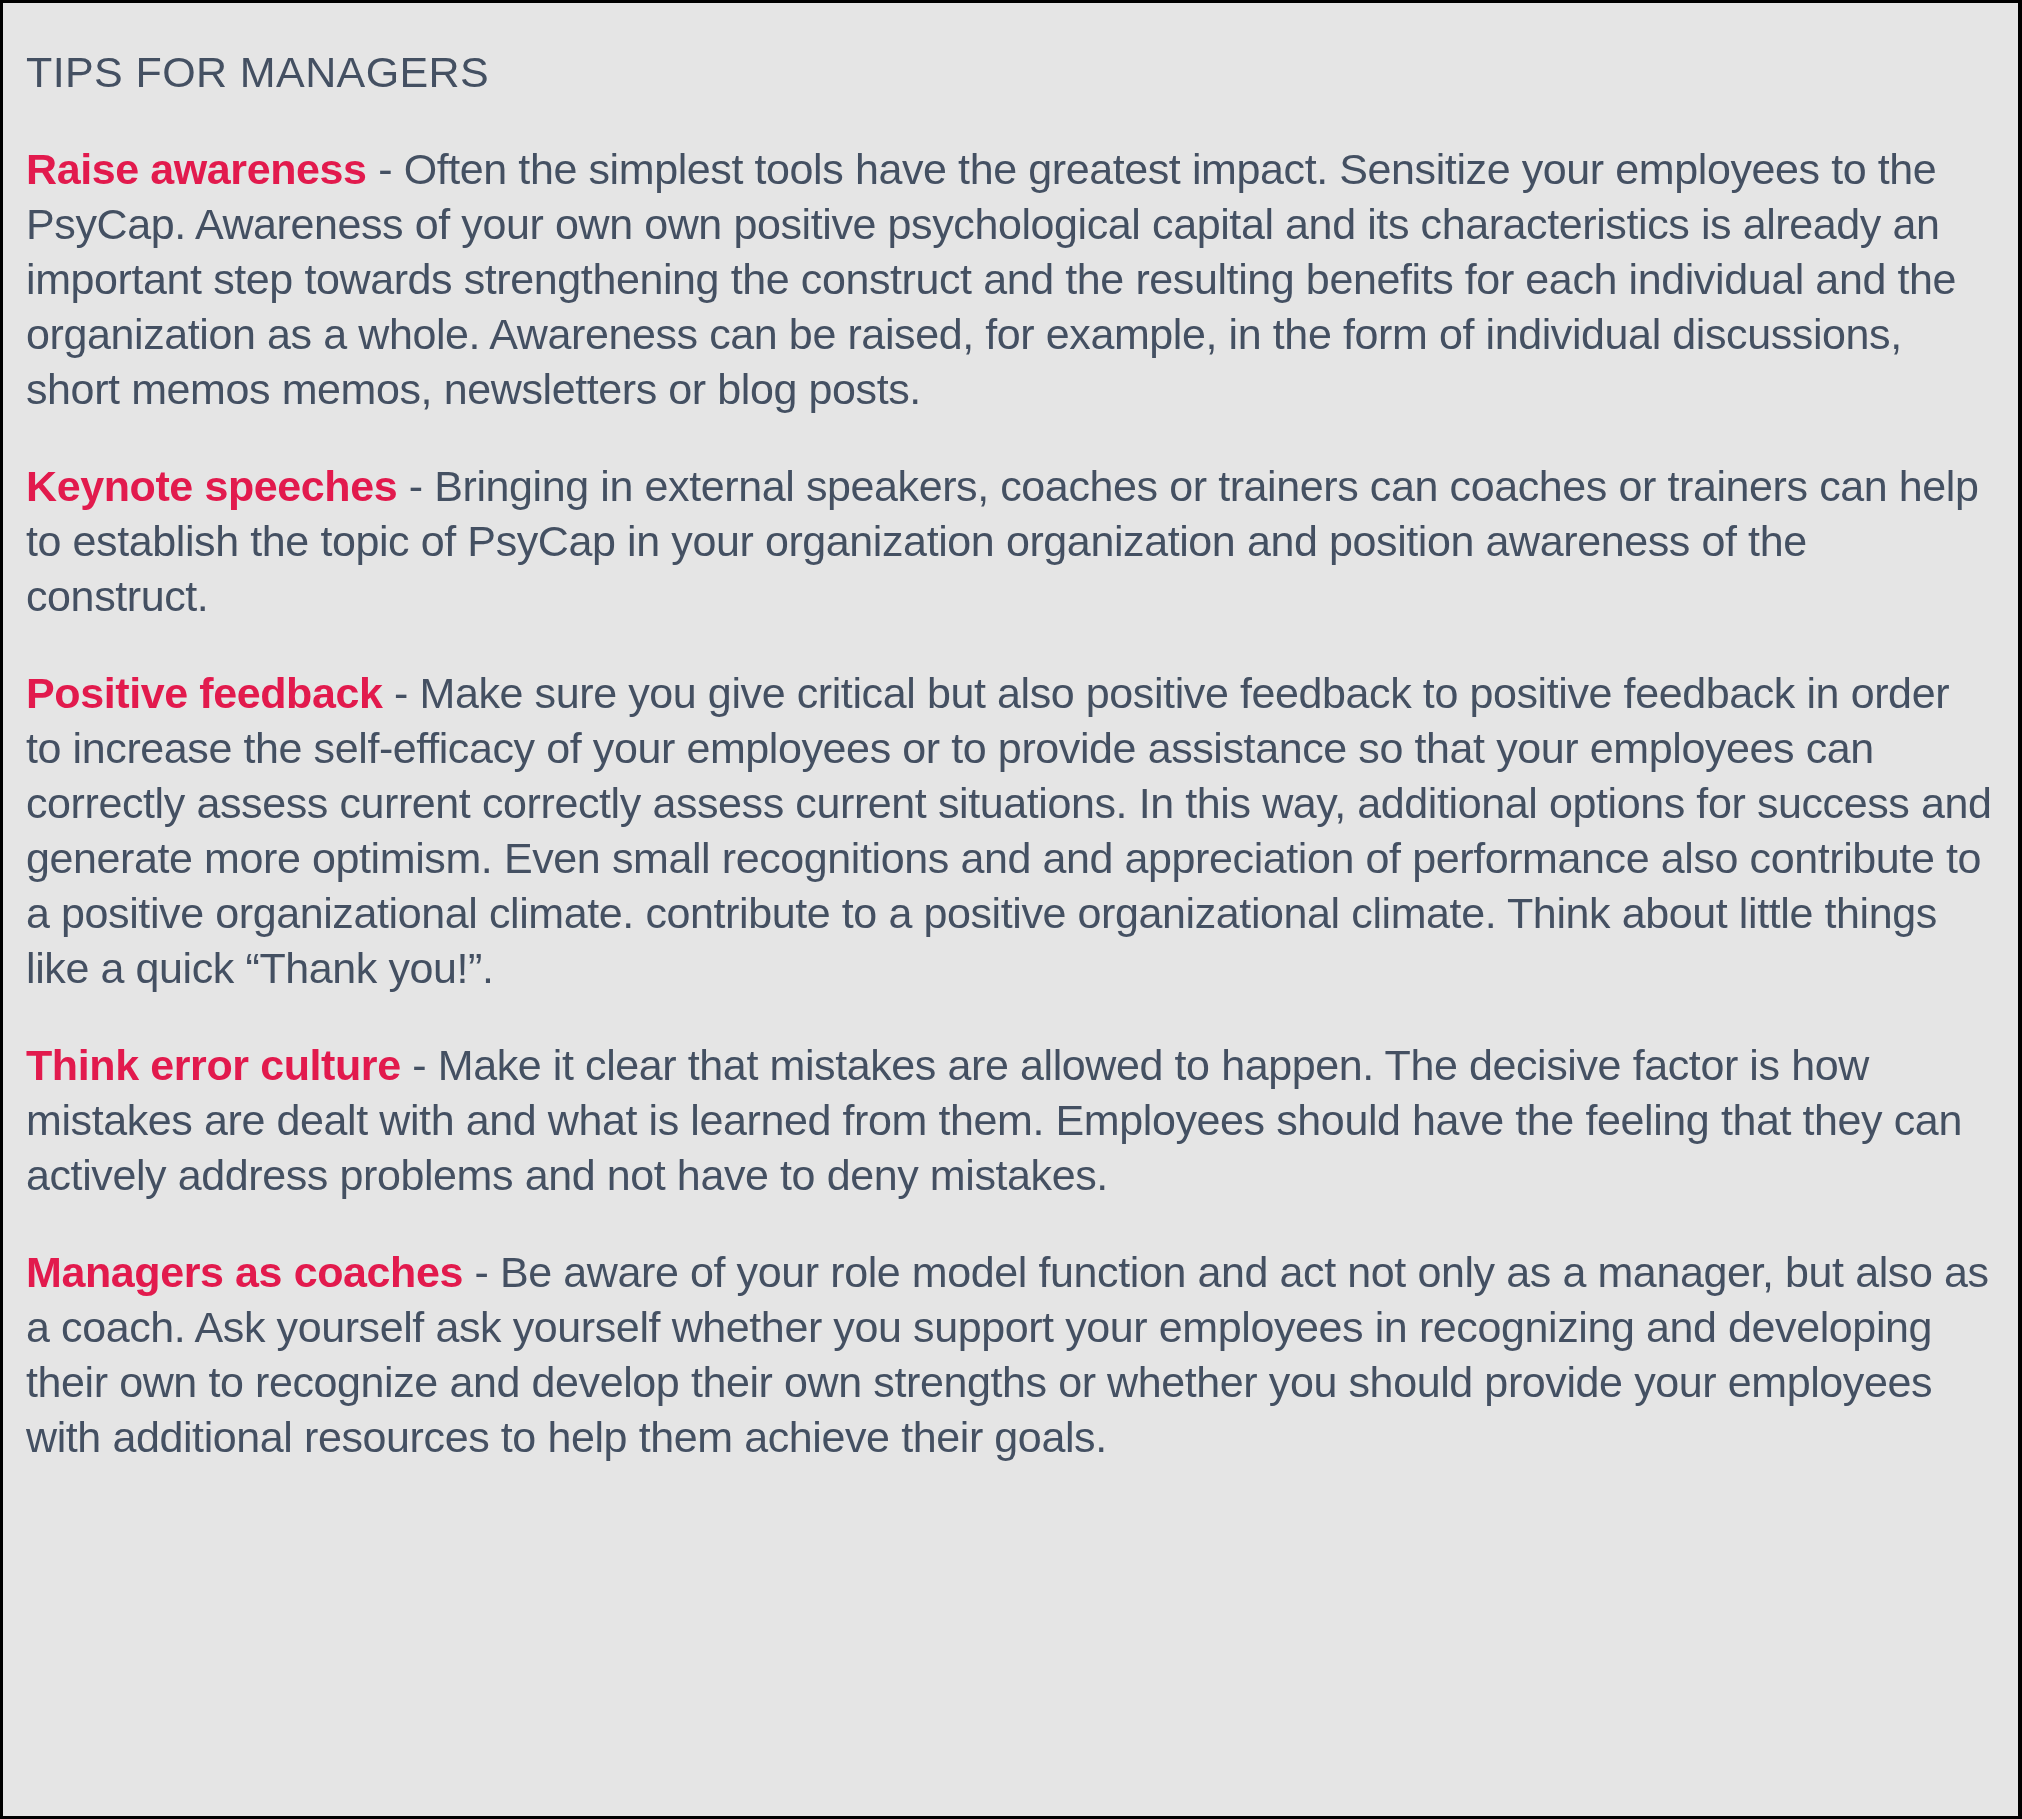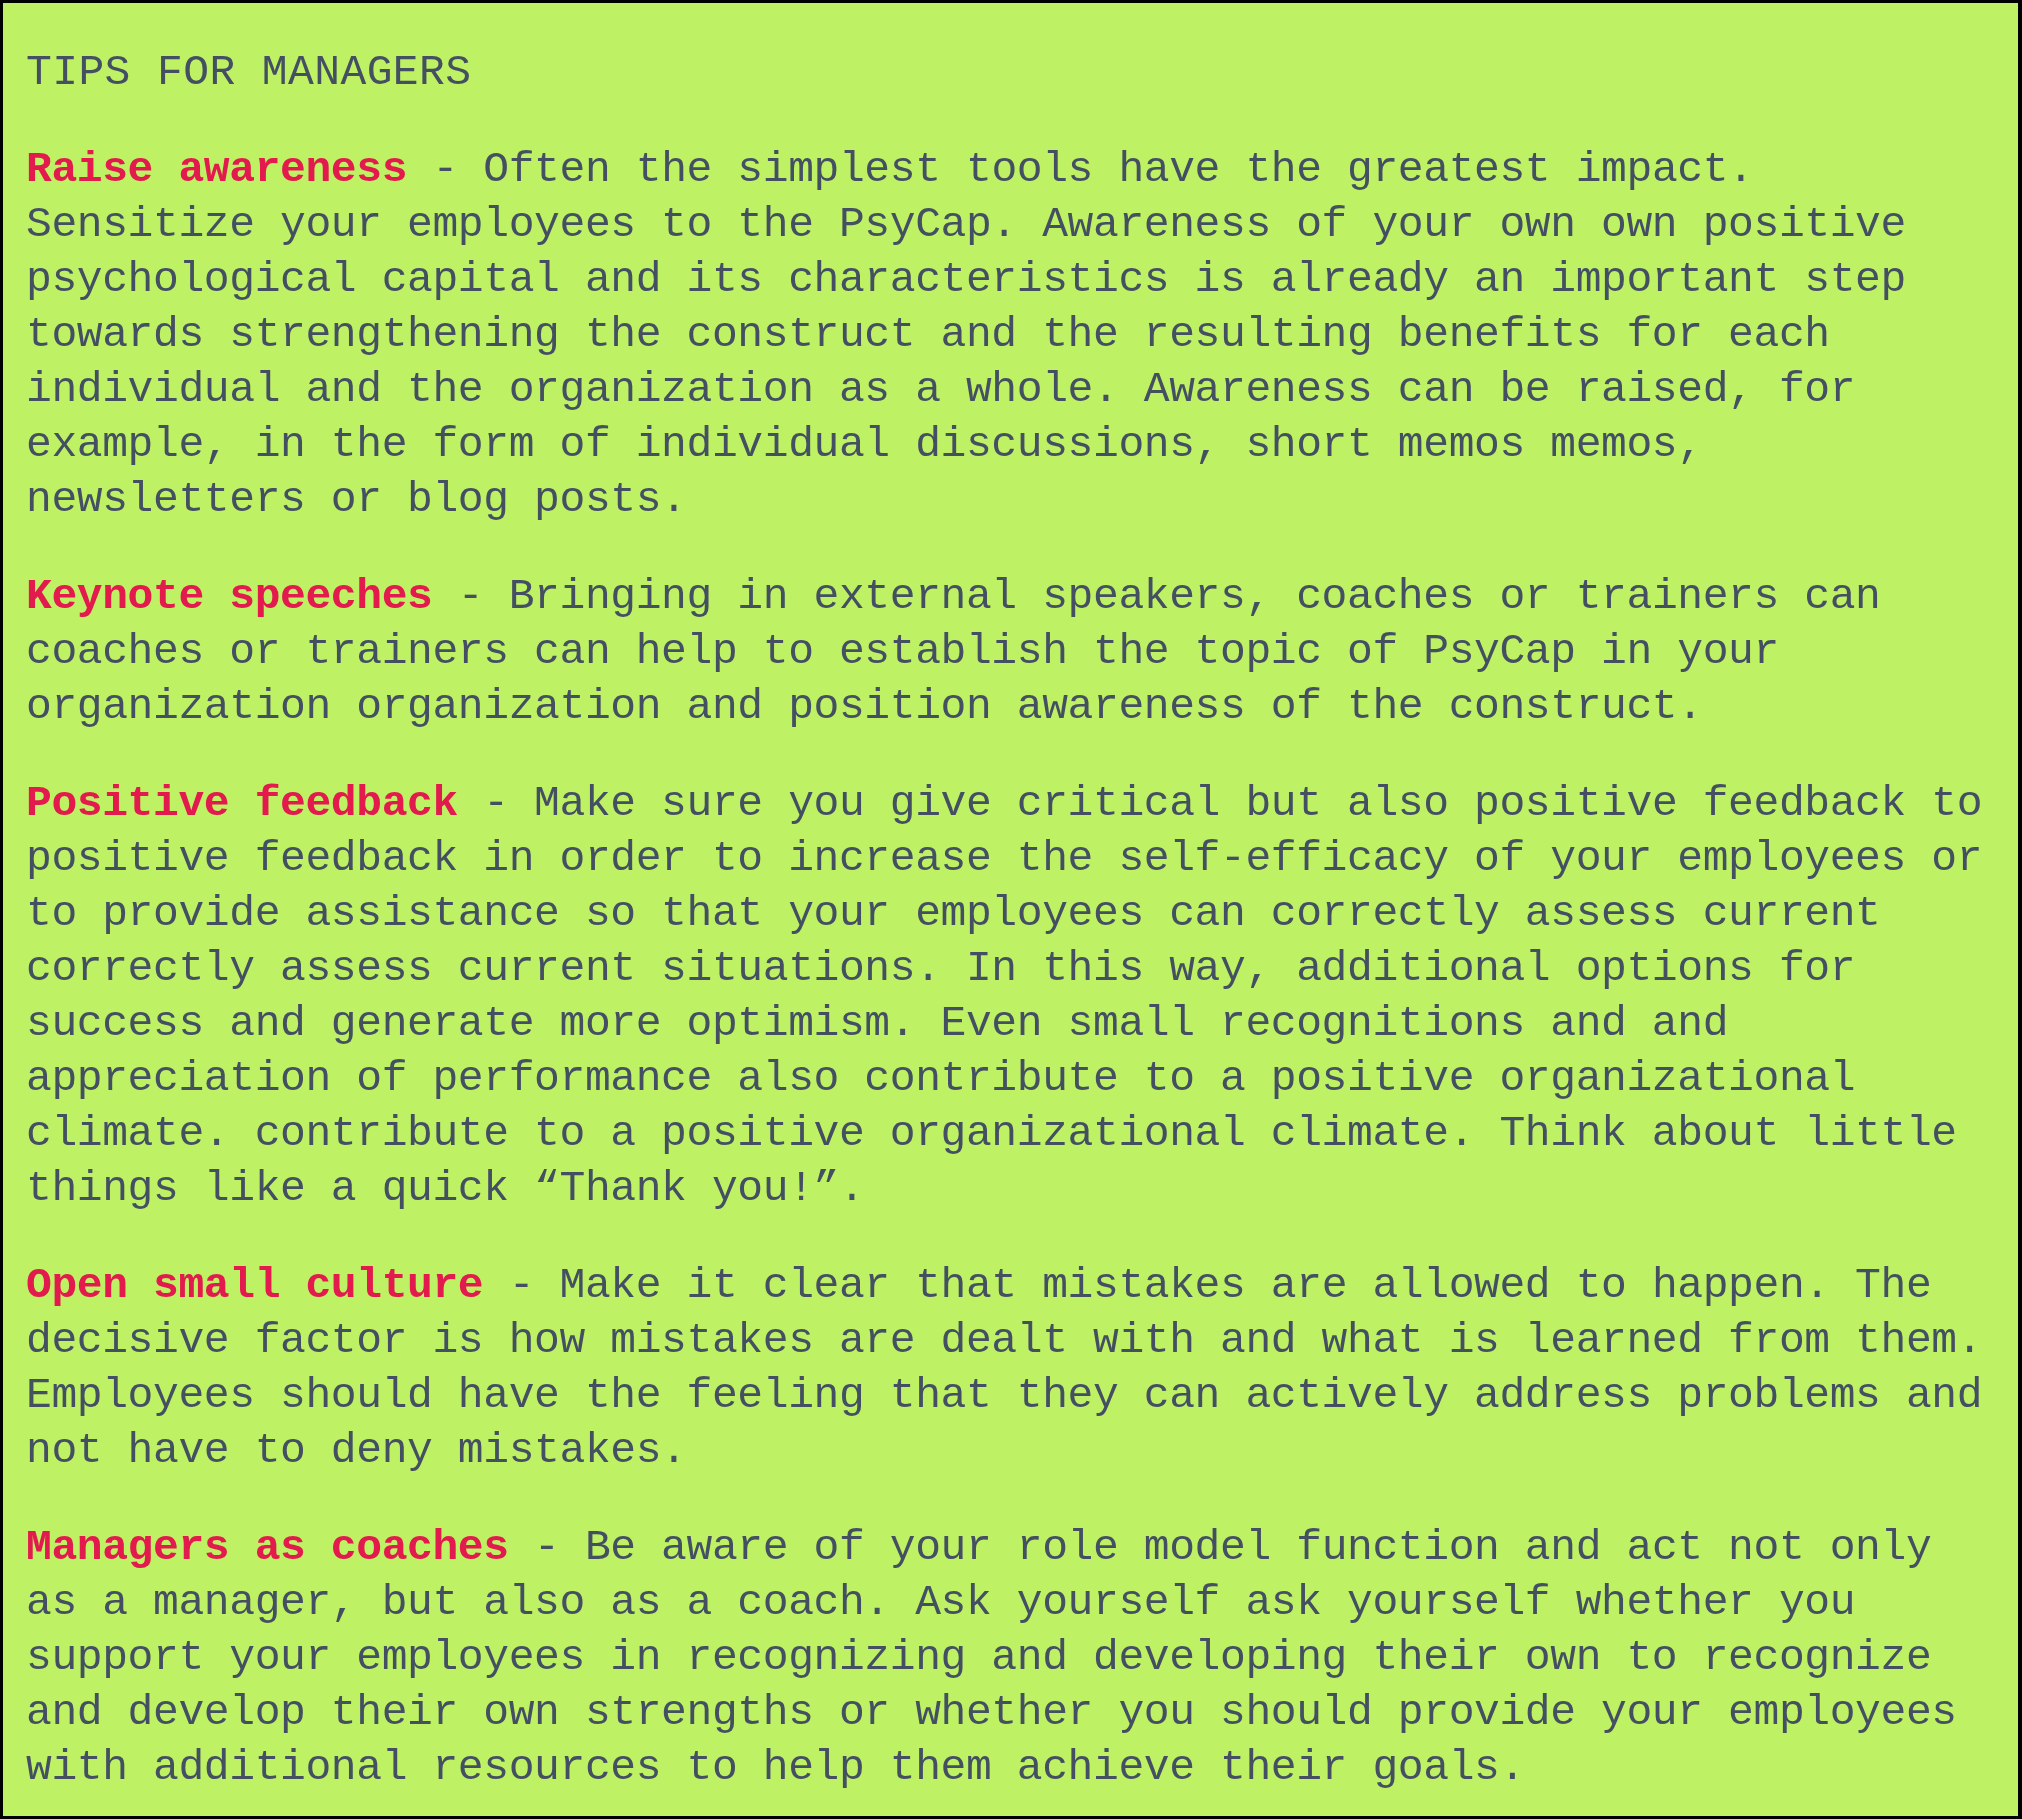--- a/index.html
+++ b/index.html
@@ -5,26 +5,26 @@
   html, body {
     margin: 0;
     padding: 0;
     background: #000;
   }
   .page {
     position: relative;
     width: 2023px;
     height: 1819px;
     box-sizing: border-box;
-    background: #bef264;
+    background: #e5e5e5;
     border: 3.5px solid #000000;
     border-right-width: 5.2px;
     padding: 42px 26px 35px 23px;
     overflow: hidden;
-    font-family: Liberation Mono, monospace;
+    font-family: Liberation Sans, sans-serif;
     color: #445062;
   }
   .title {
     font-size: 43px;
     line-height: 55px;
     font-weight: 400;
     margin: 0;
     letter-spacing: 0.4px;
     color: #445062;
   }
@@ -54,18 +54,18 @@
 <div class="page">
 
   <h1 class="title">TIPS FOR MANAGERS</h1>
 
   <p class="tip"><span class="lead">Raise awareness</span><span class="sep"> - </span><span class="body">Often the simplest tools have the greatest impact. Sensitize your employees to the PsyCap. Awareness of your own own positive psychological capital and its characteristics is already an important step towards strengthening the construct and the resulting benefits for each individual and the organization as a whole. Awareness can be raised, for example, in the form of individual discussions, short memos memos, newsletters or blog posts.</span></p>
 
   <p class="tip"><span class="lead">Keynote speeches</span><span class="sep"> - </span><span class="body">Bringing in external speakers, coaches or trainers can coaches or trainers can help to establish the topic of PsyCap in your organization organization and position awareness of the construct.</span></p>
 
   <p class="tip"><span class="lead">Positive feedback</span><span class="sep"> - </span><span class="body">Make sure you give critical but also positive feedback to positive feedback in order to increase the self-efficacy of your employees or to provide assistance so that your employees can correctly assess current correctly assess current situations. In this way, additional options for success and generate more optimism. Even small recognitions and and appreciation of performance also contribute to a positive organizational climate. contribute to a positive organizational climate. Think about little things like a quick “Thank you!”.</span></p>
 
-  <p class="tip"><span class="lead">Open small culture</span><span class="sep"> - </span><span class="body">Make it clear that mistakes are allowed to happen. The decisive factor is how mistakes are dealt with and what is learned from them. Employees should have the feeling that they can actively address problems and not have to deny mistakes.</span></p>
+  <p class="tip"><span class="lead">Think error culture</span><span class="sep"> - </span><span class="body">Make it clear that mistakes are allowed to happen. The decisive factor is how mistakes are dealt with and what is learned from them. Employees should have the feeling that they can actively address problems and not have to deny mistakes.</span></p>
 
   <p class="tip"><span class="lead">Managers as coaches</span><span class="sep"> - </span><span class="body">Be aware of your role model function and act not only as a manager, but also as a coach. Ask yourself ask yourself whether you support your employees in recognizing and developing their own to recognize and develop their own strengths or whether you should provide your employees with additional resources to help them achieve their goals.</span></p>
 
 </div>
 
 
 </body></html>

